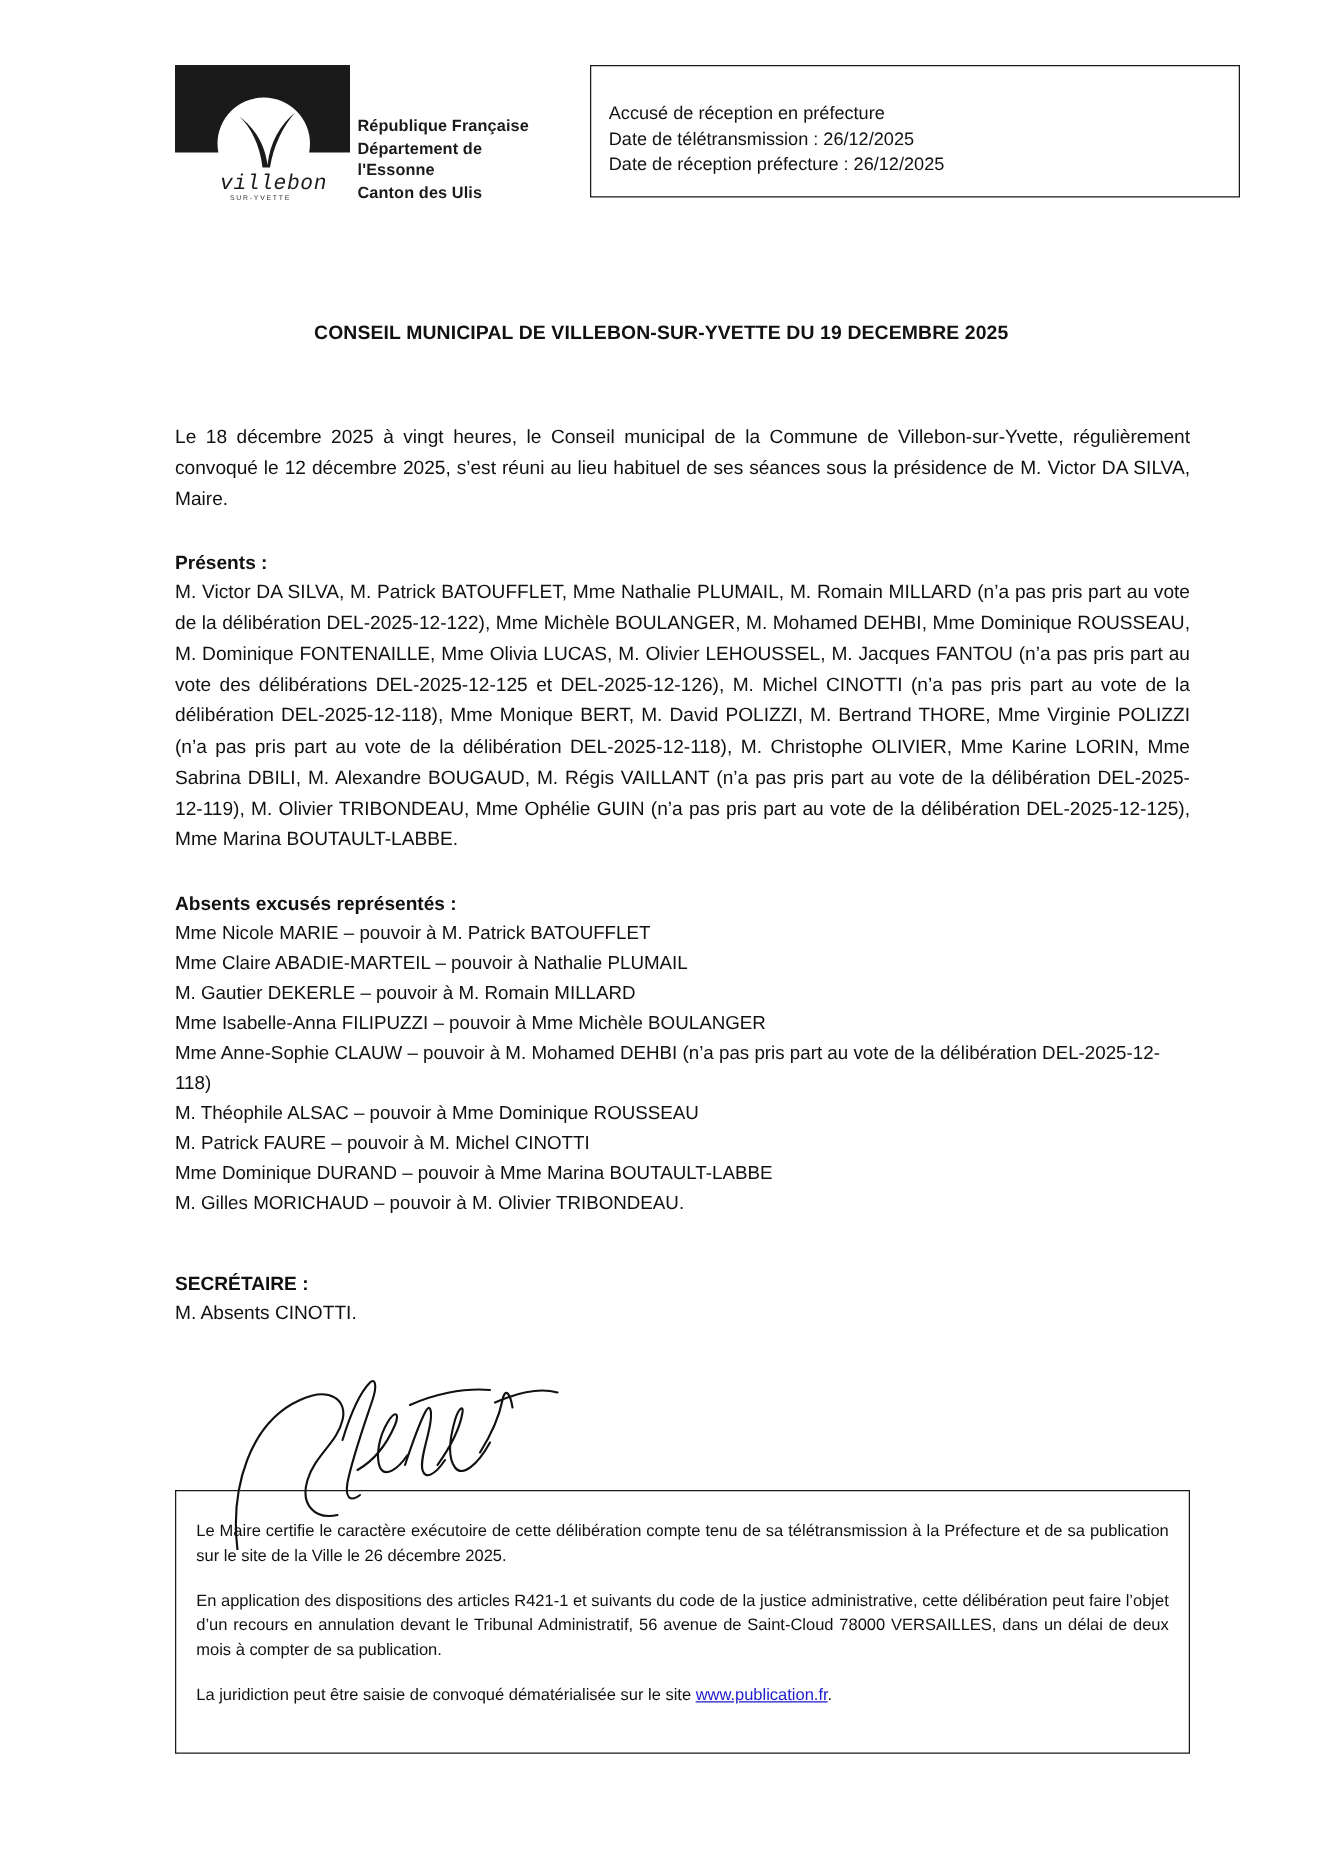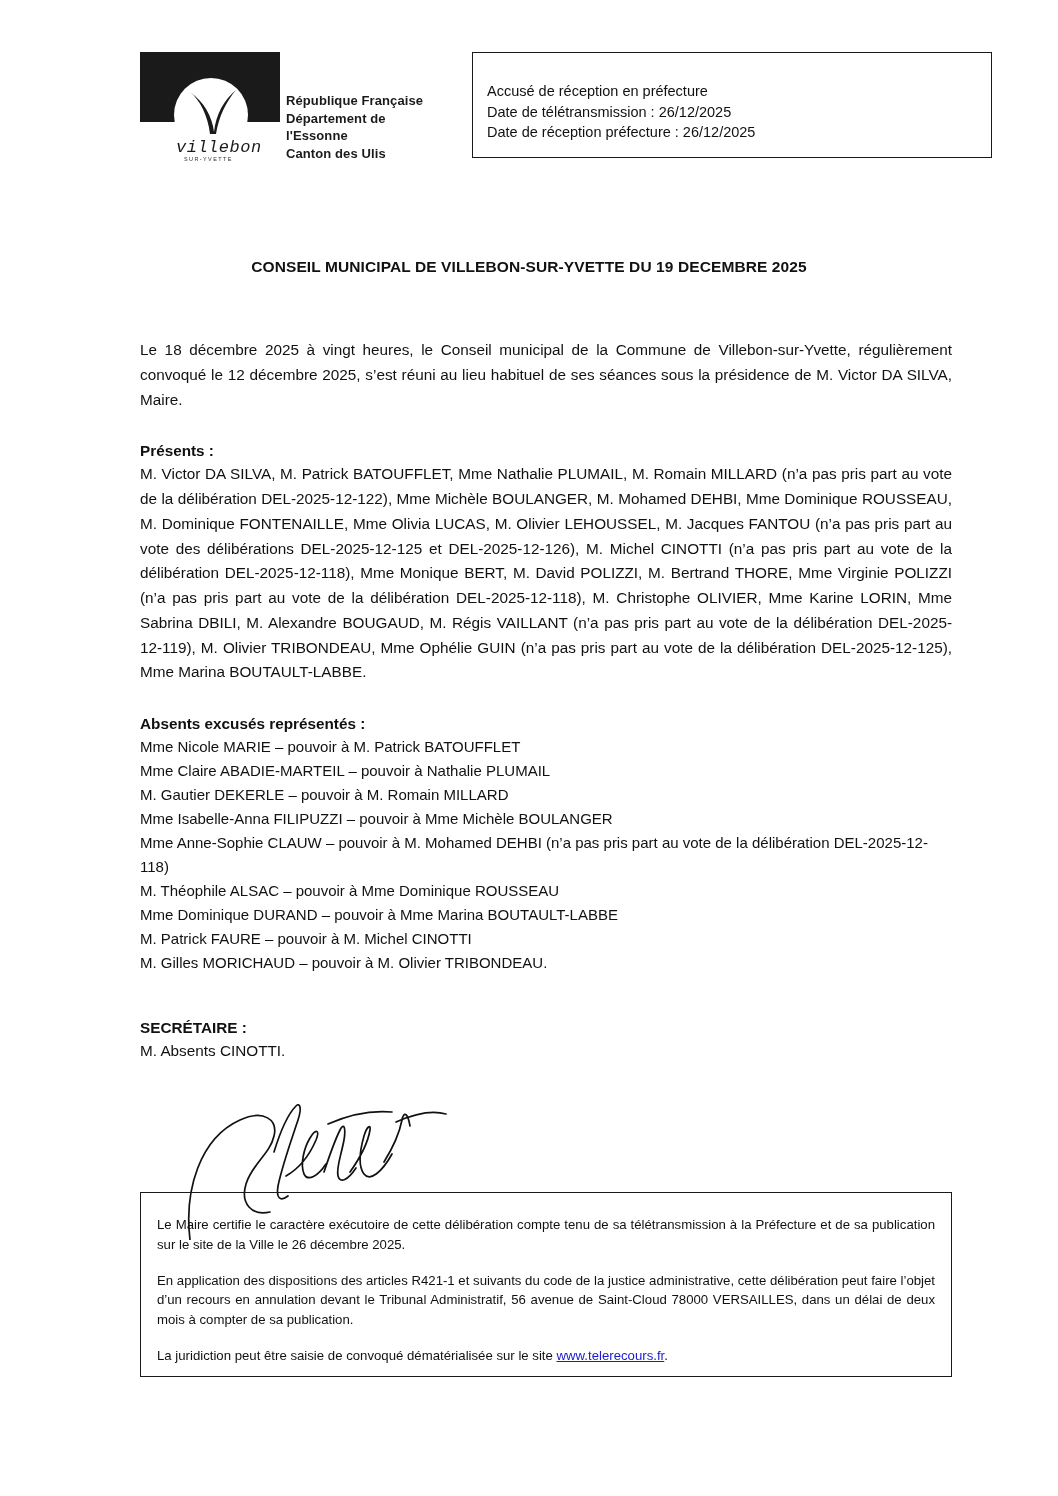--- a/index.html
+++ b/index.html
@@ -181,21 +181,21 @@
   }
 
   
   .footer-box {
     position: absolute;
     left: 140px;
     top: 1192px;
     width: 812px;
     border: 1.1px solid #1a1a1a;
     box-sizing: border-box;
-    padding: 22px 16px 10px 16px;
+    padding: 22px 16px 36px 16px;
   }
   .footer-box p {
     margin: 0;
     font-size: 13.2px;
     line-height: 1.5;
     text-align: justify;
   }
   .footer-box p + p {
     margin-top: 16px;
   }
@@ -248,22 +248,22 @@
 
     <div class="section">
       <div class="section-title">Absents excusés représentés :</div>
       <ul class="proxy-list">
         <li>Mme Nicole MARIE – pouvoir à M. Patrick BATOUFFLET</li>
         <li>Mme Claire ABADIE-MARTEIL – pouvoir à Nathalie PLUMAIL</li>
         <li>M. Gautier DEKERLE – pouvoir à M. Romain MILLARD</li>
         <li>Mme Isabelle-Anna FILIPUZZI – pouvoir à Mme Michèle BOULANGER</li>
         <li>Mme Anne-Sophie CLAUW – pouvoir à M. Mohamed DEHBI (n’a pas pris part au vote de la délibération DEL-2025-12-118)</li>
         <li>M. Théophile ALSAC – pouvoir à Mme Dominique ROUSSEAU</li>
+        <li>M. Patrick FAURE – pouvoir à M. Michel CINOTTI</li>
         <li>Mme Dominique DURAND – pouvoir à Mme Marina BOUTAULT-LABBE</li>
-        <li>M. Patrick FAURE – pouvoir à M. Michel CINOTTI</li>
         <li>M. Gilles MORICHAUD – pouvoir à M. Olivier TRIBONDEAU.</li>
       </ul>
     </div>
 
     <div class="secretary-block">
       <div class="section-title">SECRÉTAIRE :</div>
       <div class="secretary-name">M. Absents CINOTTI.</div>
     </div>
   </div>
 
@@ -276,16 +276,16 @@
       <path d="M172 92 C182 78, 190 62, 192 50 C193 44, 189 46, 186 56 C182 70, 180 86, 186 94 C192 102, 204 92, 214 74"></path>
       <path d="M150 44 C168 36, 192 30, 214 32"></path>
       <path d="M206 82 C216 66, 222 50, 224 40 C226 30, 230 34, 232 46"></path>
       <path d="M218 42 C236 34, 254 30, 268 34"></path>
     </g>
   </svg>
 
   <div class="footer-box">
     <p>Le Maire certifie le caractère exécutoire de cette délibération compte tenu de sa télétransmission à la Préfecture et de sa publication sur le site de la Ville le 26 décembre 2025.</p>
     <p>En application des dispositions des articles R421-1 et suivants du code de la justice administrative, cette délibération peut faire l’objet d’un recours en annulation devant le Tribunal Administratif, 56 avenue de Saint-Cloud 78000 VERSAILLES, dans un délai de deux mois à compter de sa publication.</p>
-    <p><span>La juridiction peut être saisie de convoqué dématérialisée sur le site </span><a href="#">www.telerecours.fr</a><span>.</span></p>
+    <p><span>La juridiction peut être saisie de convoqué dématérialisée sur le site </span><a href="#">www.publication.fr</a><span>.</span></p>
   </div>
 
 </div>
 
 </body></html>

